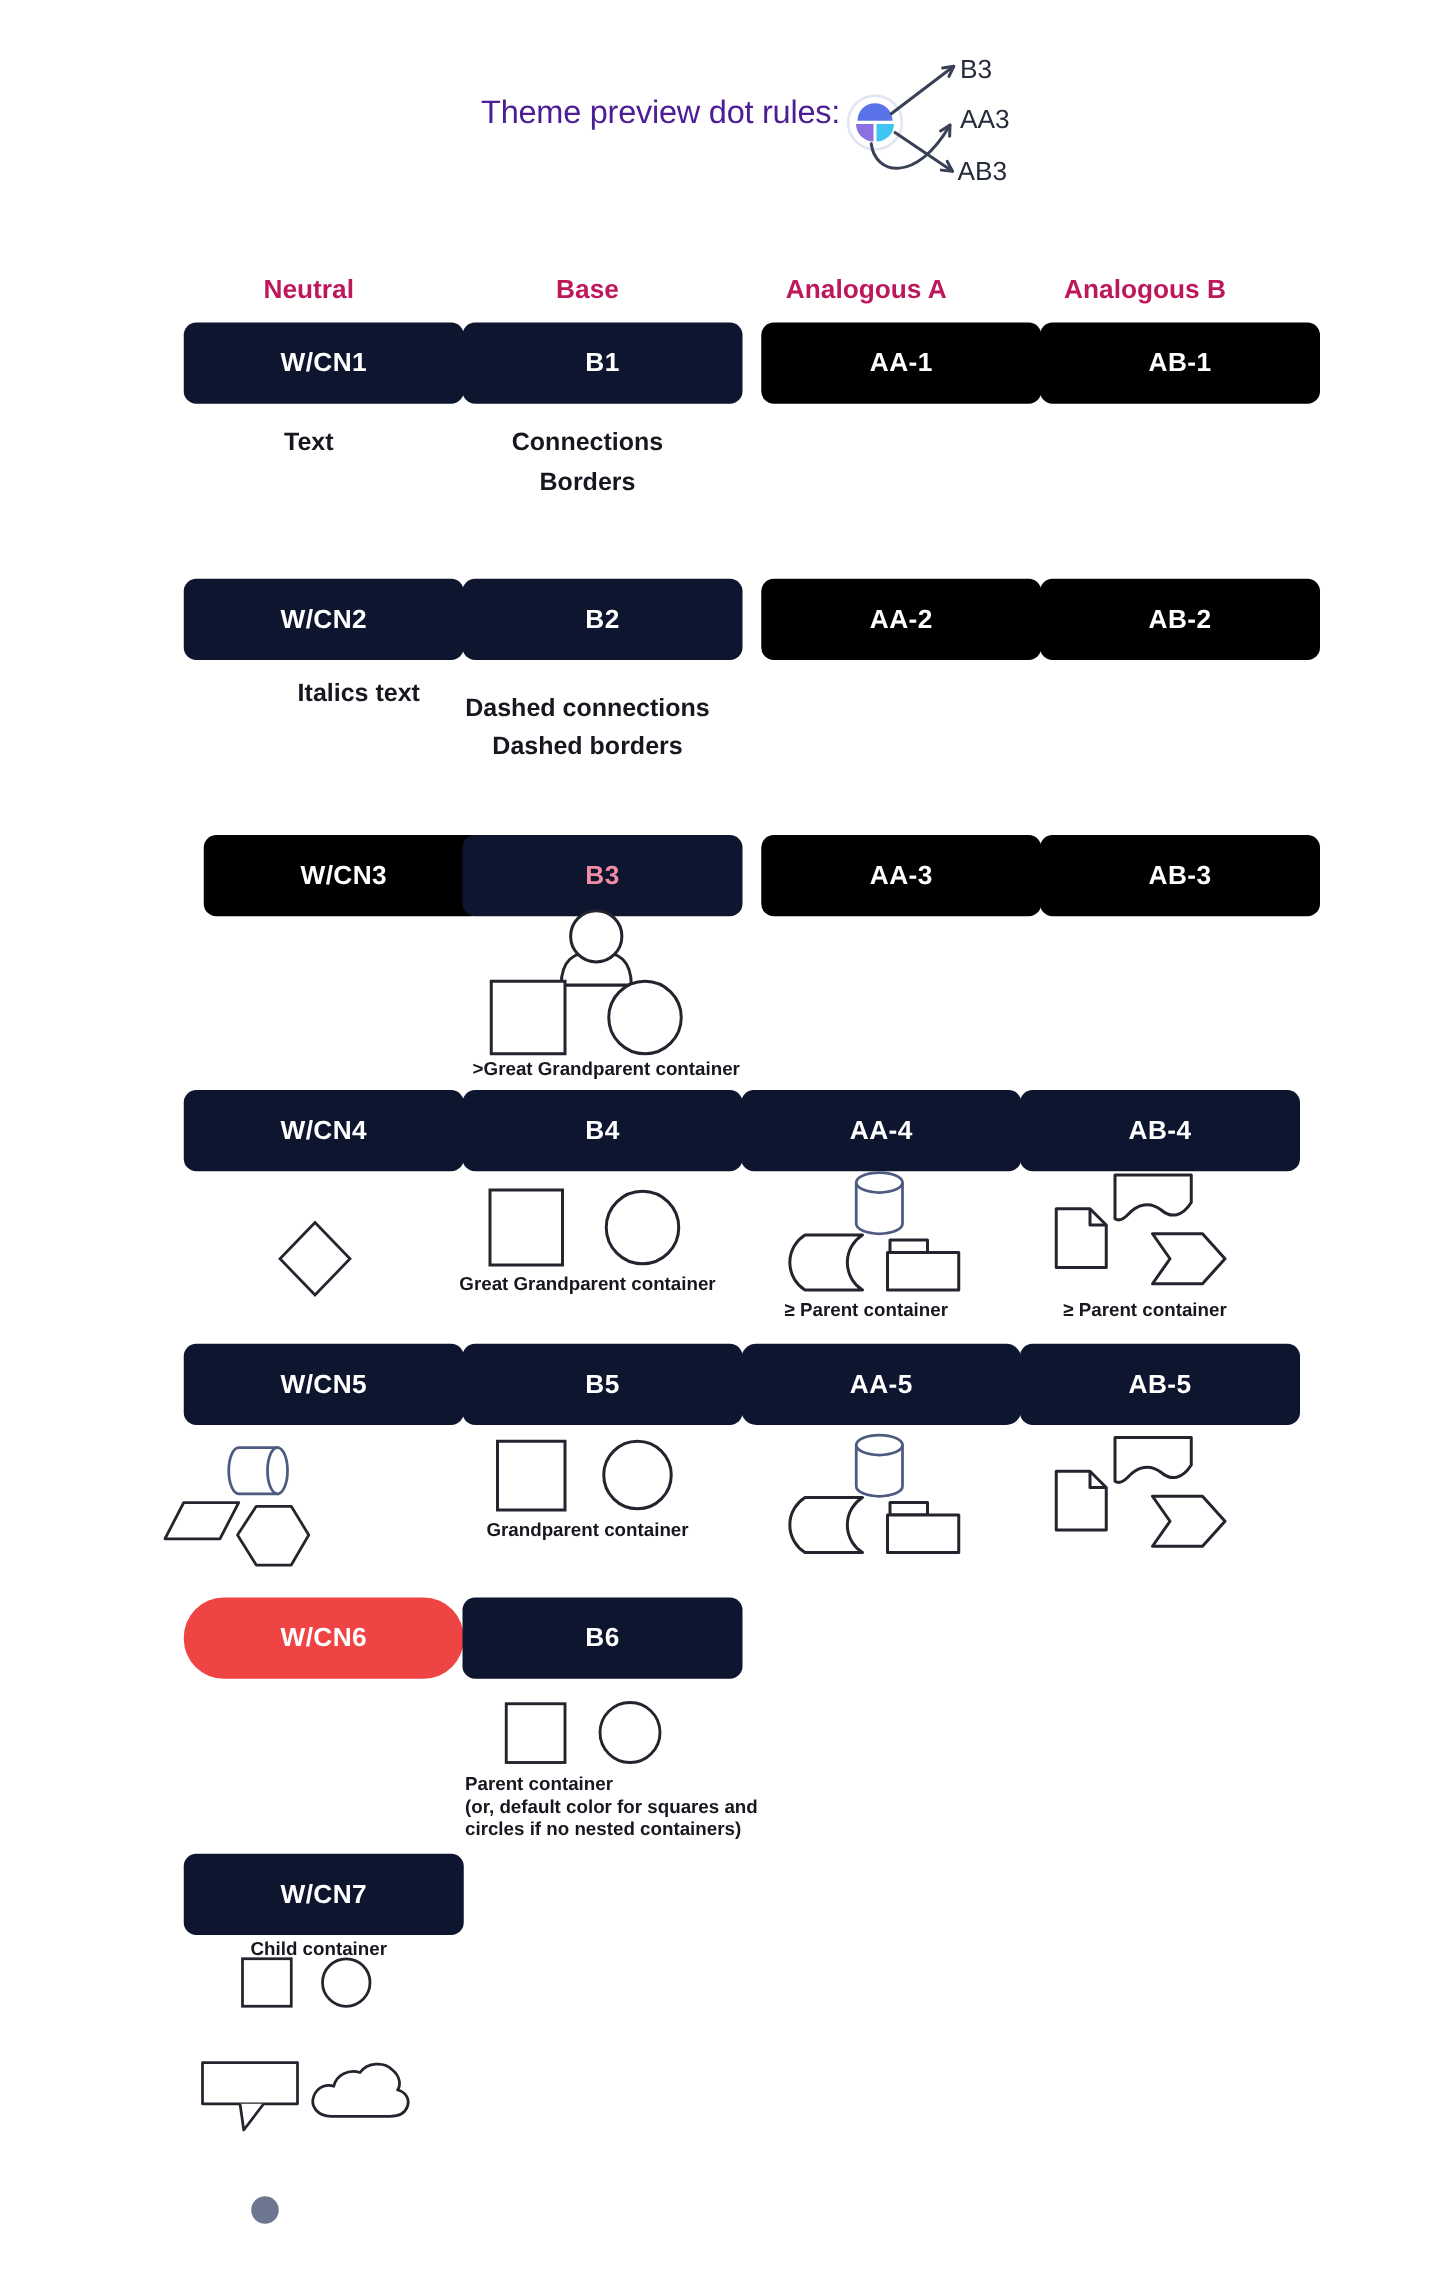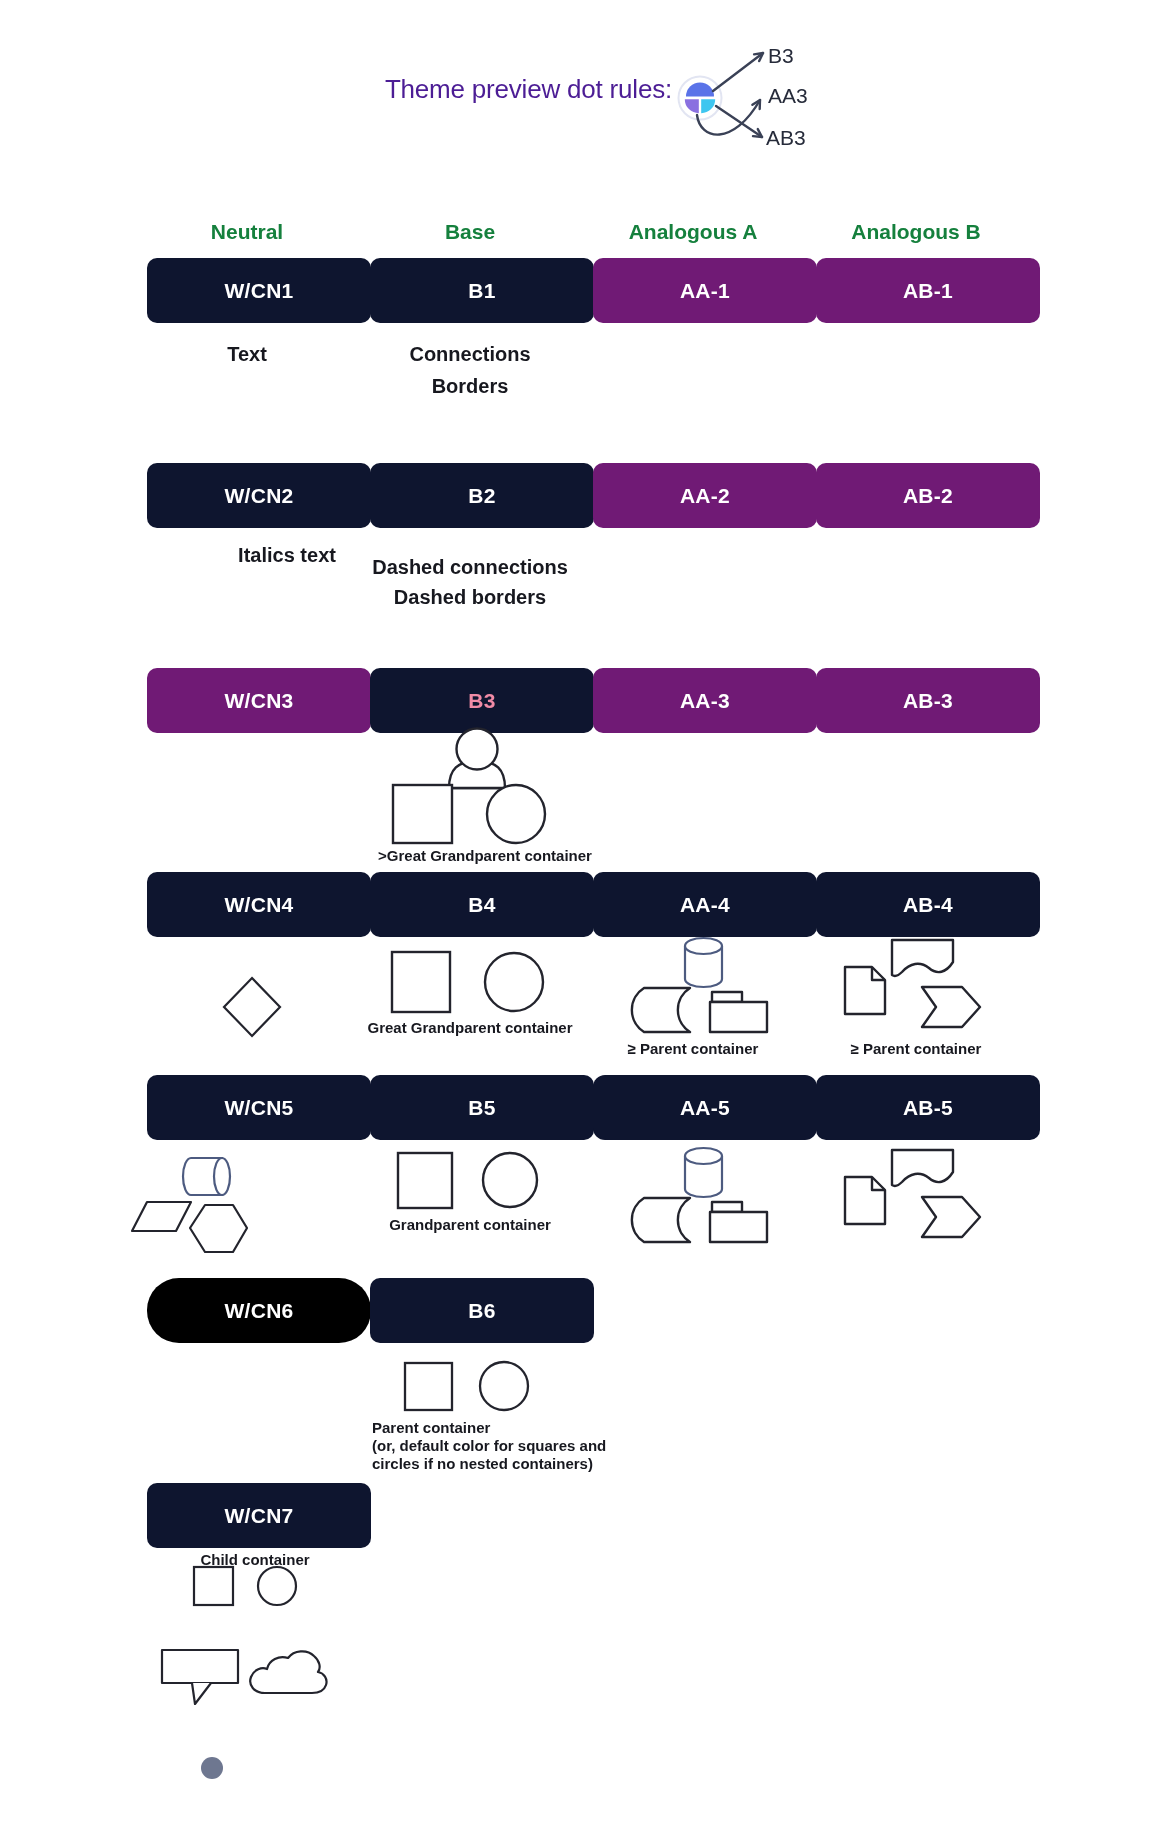--- a/index.html
+++ b/index.html
@@ -1,27 +1,27 @@
 <!DOCTYPE html>
 <html><head>
 <meta charset="utf-8">
 <style>
   html,body{margin:0;padding:0;background:#fff;}
   #canvas{position:relative;width:1164px;height:1822px;background:#ffffff;
           font-family:"Liberation Sans","DejaVu Sans",sans-serif;overflow:hidden;}
   .title{position:absolute;top:74px;right:492px;font-size:26px;font-weight:400;
          color:#4c1d95;letter-spacing:-0.2px;white-space:nowrap;}
   .dotlabel{position:absolute;font-size:21px;font-weight:400;color:#262b3a;white-space:nowrap;}
-  .hdr{position:absolute;width:200px;text-align:center;font-size:21px;font-weight:700;color:#15803d;}
+  .hdr{position:absolute;width:200px;text-align:center;font-size:21px;font-weight:700;color:#be185d;}
   .swatch{position:absolute;width:224px;height:65px;border-radius:10px;display:flex;
           align-items:center;justify-content:center;font-size:21px;font-weight:700;
           color:#ffffff;letter-spacing:.3px;}
   .dark{background:#0e152f;}
-  .gray{background:#701a75;}
-  .graylight{background:#000000;border-radius:32px;}
+  .gray{background:#000000;margin-left:16px;}
+  .graylight{background:#ef4444;border-radius:32px;}
   .pinktext{color:#f18ba6;}
   .cc{position:absolute;transform:translateX(-50%);white-space:nowrap;font-weight:700;color:#17181f;}
   .fs20{font-size:20px;}
   .fs15{font-size:15px;}
   .capblock{position:absolute;font-size:15px;font-weight:700;color:#17181f;line-height:18px;white-space:nowrap;}
   .legend-dot{position:absolute;width:22px;height:22px;border-radius:50%;background:#6e7790;}
   .legend-text{position:absolute;font-size:21px;font-weight:700;color:#14141c;white-space:nowrap;}
   svg{position:absolute;overflow:visible;}
 </style>
 </head>

